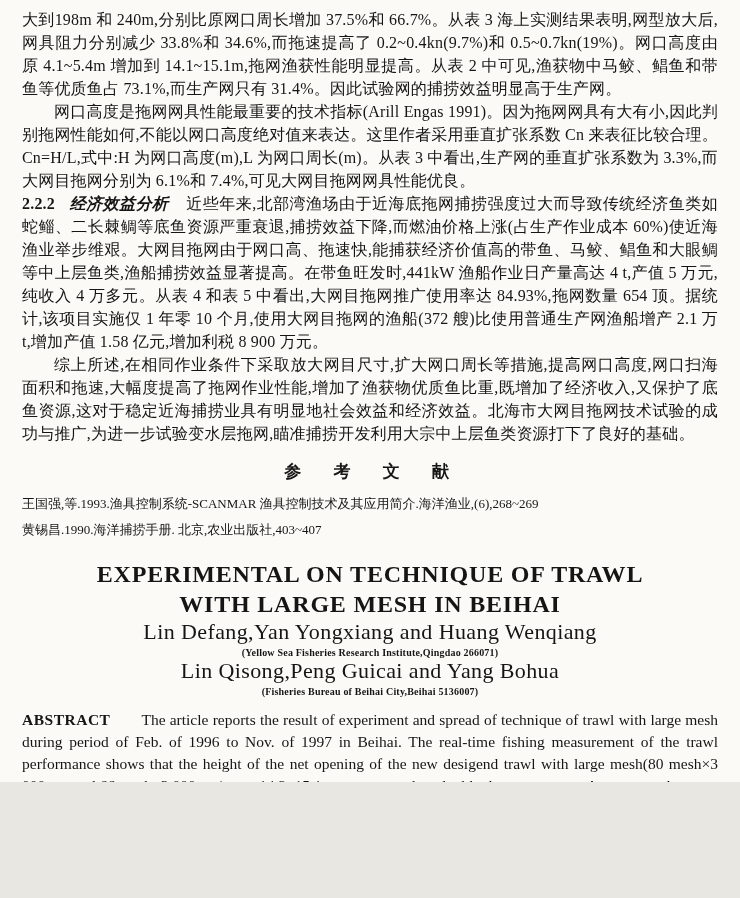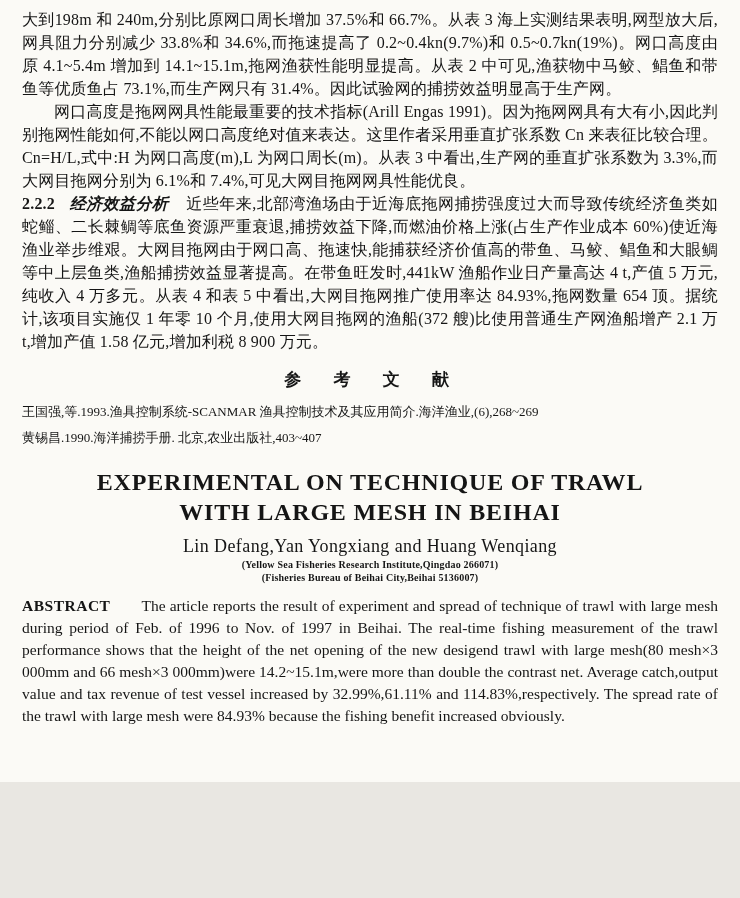--- a/index.html
+++ b/index.html
@@ -24,55 +24,57 @@
   }
   .refs{margin-top:6px;}
   .ref{
     margin:0;font-size:13px;line-height:26px;
     padding-left:2em;text-indent:-2em;text-align:justify;
   }
   
   .en-head{text-align:center;}
   .title{margin:16px 0 0 0;font-size:24px;font-weight:bold;line-height:30px;letter-spacing:0.8px;}
   .tline{display:block;}
-  .authors{margin:9px 0 0 0;font-size:18px;letter-spacing:0.4px;}
+  .authors{margin:0 0 0 0;font-size:22px;letter-spacing:0.4px;}
   .affil{margin:2px 0 0 0;font-size:10px;font-weight:bold;letter-spacing:0.2px;}
   
   .abstract{
     margin:12px 0 0 0;font-size:15.5px;line-height:22px;text-align:justify;
   }
   .abs-label{margin-right:2em;letter-spacing:0.5px;}
 </style>
 </head>
 <body>
 
 <div class="page">
 
   <section>
     <p class="cn">大到198m 和 240m,分别比原网口周长增加 37.5%和 66.7%。从表 3 海上实测结果表明,网型放大后,网具阻力分别减少 33.8%和 34.6%,而拖速提高了 0.2~0.4kn(9.7%)和 0.5~0.7kn(19%)。网口高度由原 4.1~5.4m 增加到 14.1~15.1m,拖网渔获性能明显提高。从表 2 中可见,渔获物中马鲛、鲳鱼和带鱼等优质鱼占 73.1%,而生产网只有 31.4%。因此试验网的捕捞效益明显高于生产网。</p>
     <p class="cn p-indent">网口高度是拖网网具性能最重要的技术指标(Arill Engas 1991)。因为拖网网具有大有小,因此判别拖网性能如何,不能以网口高度绝对值来表达。这里作者采用垂直扩张系数 Cn 来表征比较合理。Cn=H/L,式中:H 为网口高度(m),L 为网口周长(m)。从表 3 中看出,生产网的垂直扩张系数为 3.3%,而大网目拖网分别为 6.1%和 7.4%,可见大网目拖网网具性能优良。</p>
     <p class="cn">
       <span class="sec-num">2.2.2</span><span class="sec-sub">经济效益分析</span><span>近些年来,北部湾渔场由于近海底拖网捕捞强度过大而导致传统经济鱼类如蛇鲻、二长棘鲷等底鱼资源严重衰退,捕捞效益下降,而燃油价格上涨(占生产作业成本 60%)使近海渔业举步维艰。大网目拖网由于网口高、拖速快,能捕获经济价值高的带鱼、马鲛、鲳鱼和大眼鲷等中上层鱼类,渔船捕捞效益显著提高。在带鱼旺发时,441kW 渔船作业日产量高达 4 t,产值 5 万元,纯收入 4 万多元。从表 4 和表 5 中看出,大网目拖网推广使用率达 84.93%,拖网数量 654 顶。据统计,该项目实施仅 1 年零 10 个月,使用大网目拖网的渔船(372 艘)比使用普通生产网渔船增产 2.1 万 t,增加产值 1.58 亿元,增加利税 8 900 万元。</span>
     </p>
+    <p class="cn p-indent">综上所述,在相同作业条件下采取放大网目尺寸,扩大网口周长等措施,提高网口高度,网口扫海面积和拖速,大幅度提高了拖网作业性能,增加了渔获物优质鱼比重,既增加了经济收入,又保护了底鱼资源,这对于稳定近海捕捞业具有明显地社会效益和经济效益。北海市大网目拖网技术试验的成功与推广,为进一步试验变水层拖网,瞄准捕捞开发利用大宗中上层鱼类资源打下了良好的基础。</p>
   </section>
 
   <h2 class="refs-title">参 考 文 献</h2>
 
   <div class="refs">
     <p class="ref">王国强,等.1993.渔具控制系统-SCANMAR 渔具控制技术及其应用简介.海洋渔业,(6),268~269</p>
     <p class="ref">黄锡昌.1990.海洋捕捞手册. 北京,农业出版社,403~407</p>
   </div>
 
   <div class="en-head">
     <h1 class="title">
       <span class="tline">EXPERIMENTAL ON TECHNIQUE OF TRAWL</span>
       <span class="tline">WITH LARGE MESH IN BEIHAI</span>
     </h1>
     <p class="authors">Lin Defang,Yan Yongxiang and Huang Wenqiang</p>
     <p class="affil">(Yellow Sea Fisheries Research Institute,Qingdao 266071)</p>
+    <p class="authors">Lin Qisong,Peng Guicai and Yang Bohua</p>
     <p class="affil">(Fisheries Bureau of Beihai City,Beihai 5136007)</p>
   </div>
 
   <p class="abstract">
     <b class="abs-label">ABSTRACT</b><span>The article reports the result of experiment and spread of technique of trawl with large mesh during period of Feb. of 1996 to Nov. of 1997 in Beihai. The real-time fishing measurement of the trawl performance shows that the height of the net opening of the new desigend trawl with large mesh(80 mesh×3 000mm and 66 mesh×3 000mm)were 14.2~15.1m,were more than double the contrast net. Average catch,output value and tax revenue of test vessel increased by 32.99%,61.11% and 114.83%,respectively. The spread rate of the trawl with large mesh were 84.93% because the fishing benefit increased obviously.</span>
   </p>
 
 </div>
 
 </body></html>

